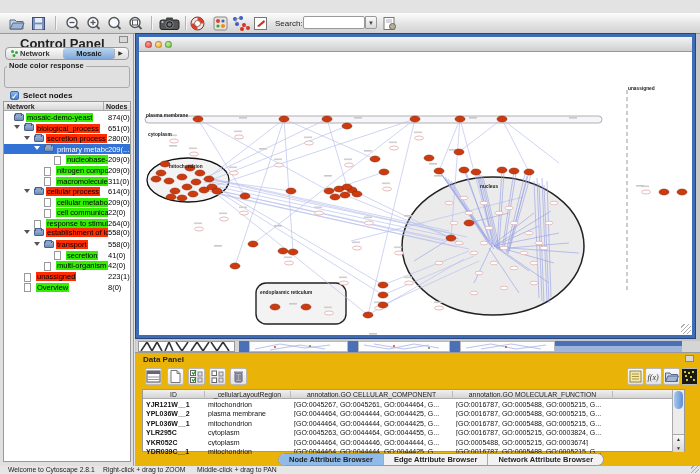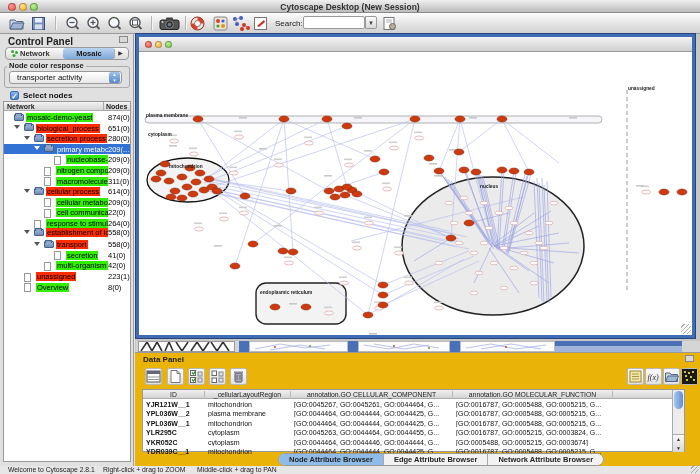--- a/index.html
+++ b/index.html
@@ -11,21 +11,21 @@
 #titlebar .t{position:absolute;left:0;right:0;top:2px;text-align:center;font-size:8.5px;font-weight:bold;color:#333;}
 
 #toolbar{position:absolute;left:0;top:13px;width:700px;height:21px;background:linear-gradient(#fdfdfd,#e3e3e3 55%,#d2d2d2);border-bottom:1px solid #9a9a9a;}
 .tbi{position:absolute;top:2px;width:17px;height:17px;}
 .sep{position:absolute;top:3px;width:1px;height:14px;background:#b5b5b5;box-shadow:1px 0 0 #f5f5f5;}
 #searchlbl{position:absolute;left:275px;top:6px;font-size:8px;color:#222;}
 #searchbox{position:absolute;left:303px;top:3px;width:62px;height:13px;background:#fff;border:1px solid #9a9a9a;border-radius:2px;}
 #searcharrow{position:absolute;left:365px;top:3px;width:12px;height:13px;background:linear-gradient(#fbfbfb,#d8d8d8);border:1px solid #9a9a9a;border-radius:0 2px 2px 0;font-size:6px;color:#444;text-align:center;line-height:13px;}
 
 #cp{position:absolute;left:0;top:34px;width:134px;height:432px;background:#e0e0e0;border-right:1px solid #9d9d9d;}
-#cp-title{position:absolute;left:8px;top:2px;font-size:10px;font-weight:bold;color:#222;}
+#cp-title{position:absolute;left:20px;top:2px;font-size:13px;font-weight:bold;color:#222;}
 .floatico{position:absolute;width:9px;height:7px;border:1px solid #888;background:#d8d8d8;}
 #cp-tabs{position:absolute;left:5px;top:13px;width:124px;height:13px;background:linear-gradient(#fafafa,#dcdcdc);border:1px solid #9a9a9a;border-radius:4px;}
 #tab-network{position:absolute;left:1px;top:0;width:55px;height:11px;font-size:7.5px;font-weight:bold;color:#333;padding-left:13px;line-height:11px;}
 #tab-network .nico{position:absolute;left:4px;top:2px;width:7px;height:7px;}
 #tab-mosaic{position:absolute;left:57px;top:0px;width:52px;height:11px;background:linear-gradient(#b9d4f0,#7fa8d8);border-radius:3px;font-size:7.5px;font-weight:bold;color:#1a1a1a;text-align:center;line-height:11px;}
 #tab-arrow{position:absolute;right:2px;top:1px;width:12px;height:9px;font-size:6px;color:#333;text-align:center;line-height:9px;border-left:1px solid #b0b0b0;}
 #groupbox{position:absolute;left:4px;top:32px;width:126px;height:22px;border:1px solid #aaa;border-radius:3px;}
 #groupbox-title{position:absolute;left:7px;top:27px;font-size:7.5px;font-weight:bold;color:#222;background:#e0e0e0;padding:0 2px;}
 #combo{position:absolute;left:9px;top:37px;width:113px;height:13px;background:linear-gradient(#fff,#e8e8e8);border:1px solid #999;border-radius:3px;font-size:8px;color:#111;padding-left:7px;line-height:12px;}
 #combo .stepper{position:absolute;right:1px;top:0px;width:11px;height:11px;background:linear-gradient(#9ec2ee,#5587cc);border-radius:2px;color:#fff;font-size:4.5px;line-height:5.5px;text-align:center;}
@@ -84,26 +84,20 @@
 #statusbar{position:absolute;left:0;top:466px;width:700px;height:8px;background:#e6e6e6;}
 .status{position:absolute;top:0px;font-size:6.8px;color:#222;white-space:nowrap;}
 #appgrip{position:absolute;right:1px;bottom:1px;width:8px;height:8px;background:repeating-linear-gradient(135deg,transparent 0 2px,#aaa 2px 3px);}
 svg{display:block;}
 </style>
 </head>
 <body>
 
 <div id="app">
 
-  <div id="titlebar">
-    <span class="light" style="left:8px;background:radial-gradient(circle at 35% 30%,#ff9d96,#ee4b40)"></span>
-    <span class="light" style="left:19px;background:radial-gradient(circle at 35% 30%,#ffe39a,#f4a827)"></span>
-    <span class="light" style="left:30px;background:radial-gradient(circle at 35% 30%,#c4ef9a,#6cc440)"></span>
-    <span class="t">Cytoscape Desktop (New Session)</span>
-  </div>
 
   <div id="toolbar">
     <span class="tbi" style="left:8px">
       <svg width="17" height="17">
           <path d="M2 5 h5 l1.5 1.5 H15 V14 H2 Z" fill="#c8d4e4" stroke="#55688a" stroke-width="1"></path>
           <path d="M2 14 L5 8 H16 L13.5 14 Z" fill="#9fb6d4" stroke="#55688a" stroke-width="1"></path>
         </svg>
     </span>
     <span class="tbi" style="left:30px">
       <svg width="17" height="17">
@@ -210,21 +204,20 @@
               <circle cx="1.5" cy="1.5" r="1.5" fill="#3a3"></circle>
               <circle cx="5.5" cy="2.5" r="1.5" fill="#3a3"></circle>
               <circle cx="3" cy="5.5" r="1.5" fill="#3a3"></circle>
             </svg>
           </span><span>Network</span></span>
       <span id="tab-mosaic">Mosaic</span>
       <span id="tab-arrow">▶</span>
     </div>
     <div id="groupbox"></div>
     <span id="groupbox-title">Node color response</span>
-    <div id="combo"><span>transporter activity</span><span class="stepper">▲<br>▼</span></div>
     <span id="checkbox">✓</span>
     <span id="checklbl">Select nodes</span>
     <div id="treebox">
       <div id="treehdr">
         <span class="c1">Network</span>
         <span class="div"></span>
         <span class="c2">Nodes</span>
       </div>
       <div id="tree-rows">
           <div class="trow" style="top: 0px;">

